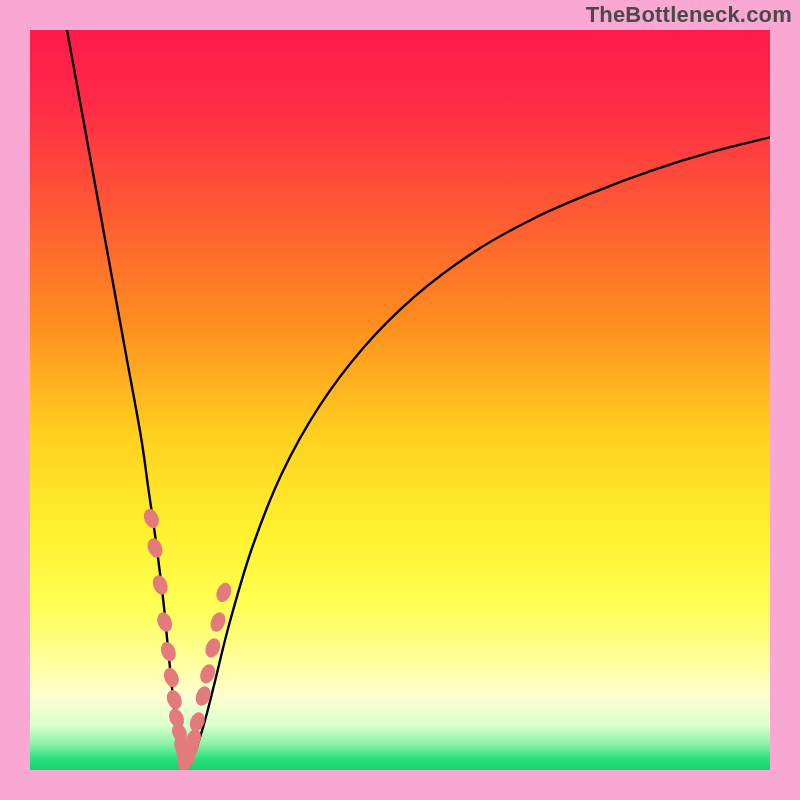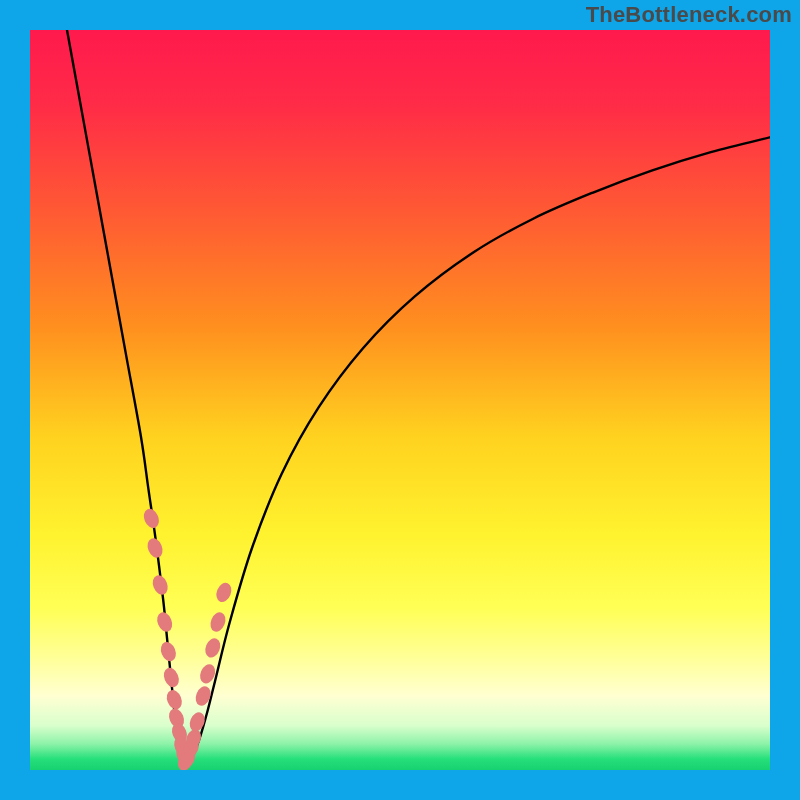--- a/index.html
+++ b/index.html
@@ -7,21 +7,21 @@
     padding: 0;
     width: 800px;
     height: 800px;
     overflow: hidden;
     background: #000;
   }
   .frame {
     position: relative;
     width: 800px;
     height: 800px;
-    background: #0ea5e9;
+    background: #f9a8d4;
   }
   .plot-area {
     position: absolute;
     left: 30px;
     top: 30px;
     width: 740px;
     height: 740px;
     overflow: hidden;
   }
   .gradient-bg {

